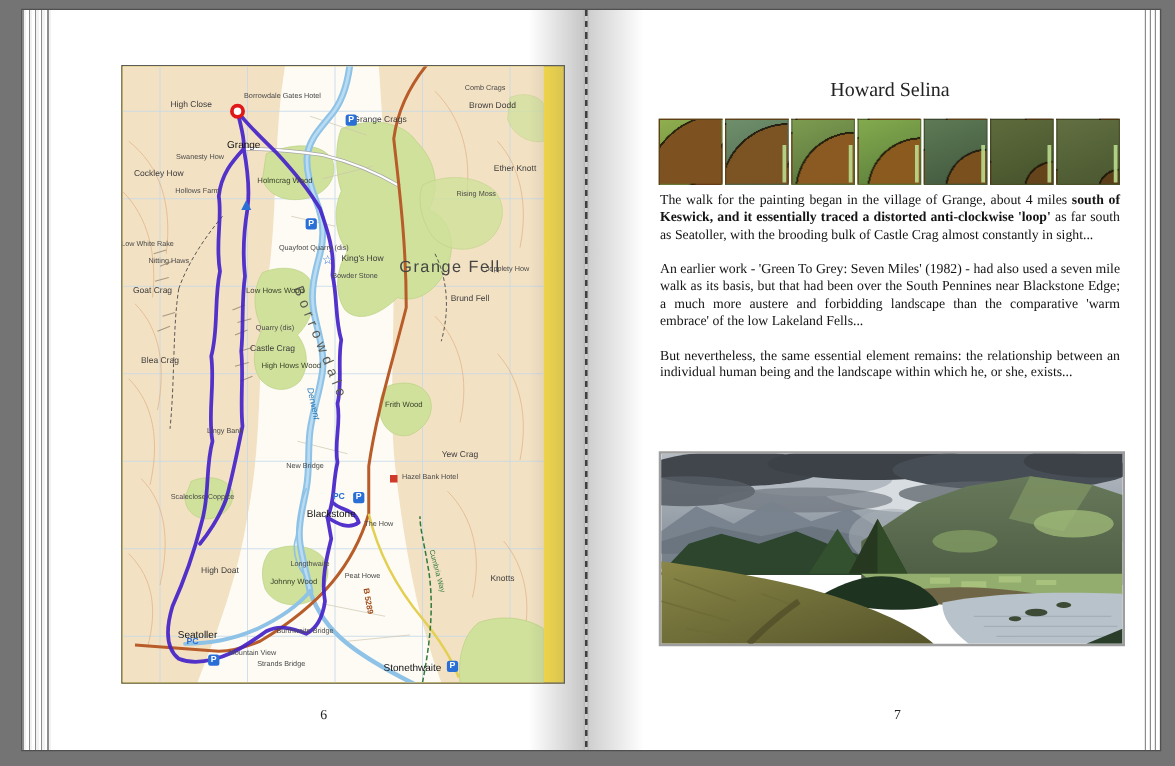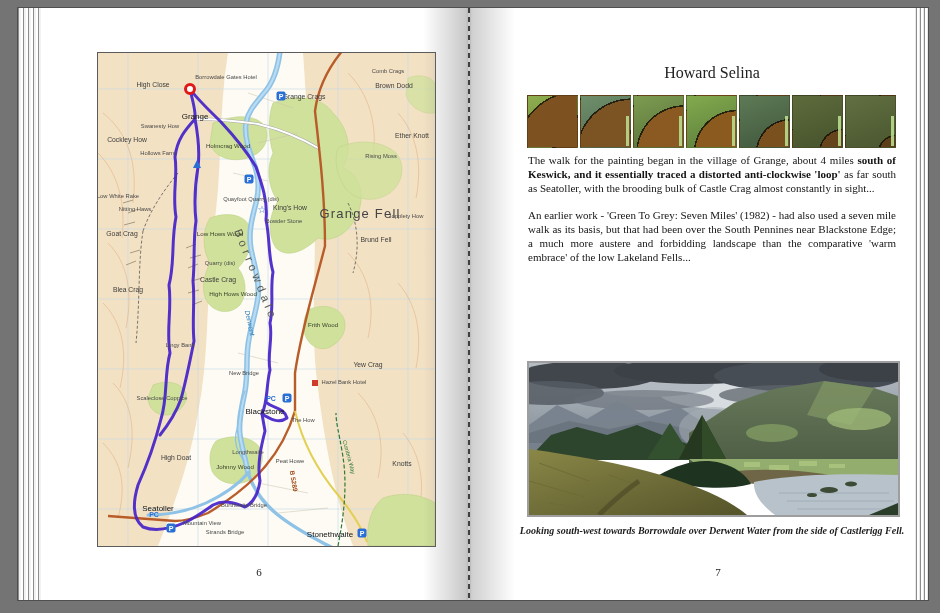--- a/index.html
+++ b/index.html
@@ -15,21 +15,21 @@
   .page{position:absolute;top:0;bottom:0;background:transparent;}
   .page-left{left:24px;width:427px;}
   .page-right{left:451px;width:444px;}
   .spine-shadow{position:absolute;top:0;bottom:0;left:405px;width:92px;pointer-events:none;
      background:linear-gradient(90deg,rgba(255,255,255,0) 0%,rgba(110,110,110,.38) 47%,rgba(70,70,70,.45) 50%,rgba(120,120,120,.35) 53%,rgba(255,255,255,0) 100%);}
   .spine-line{position:absolute;top:0;bottom:0;left:450px;width:2px;
      background:repeating-linear-gradient(180deg,#3f3f3f 0 5px,#cfcfcf 5px 9px);}
 
   
   .map{position:absolute;left:55px;top:44px;width:337px;height:493px;border:1px solid #5b5b5b;
-       background:#fde047;overflow:hidden;}
+       background:#fde047;overflow:hidden;padding-left:16px;}
   .map svg.terrain{position:absolute;left:0;top:0;}
   .map-labels,.map-icons{position:absolute;left:0;top:0;width:100%;height:100%;}
   .mlabel{position:absolute;transform:translate(-50%,-50%);white-space:nowrap;
           font-family:"Liberation Sans",sans-serif;color:#333;}
   .mlabel.v{font-size:8px;color:#111;}
   .mlabel.f{font-size:6.8px;color:#3c3c3c;}
   .mlabel.big{font-size:13px;letter-spacing:1.2px;color:#444;}
   .mlabel.w{font-size:6.2px;color:#39422a;}
   .mlabel.tiny{font-size:5.8px;color:#4a4a4a;}
   .mlabel.water{font-size:7px;font-style:italic;color:#2d7cb8;}
@@ -249,20 +249,21 @@
           <div class="tile" style="background: radial-gradient(circle at 102% 112%, rgb(102, 68, 27) 0px, rgb(102, 68, 27) 30%, rgba(25, 15, 5, 0.85) 30%, rgba(25, 15, 5, 0.85) calc(30% + 1.5px), transparent calc(30% + 1.6px)), linear-gradient(160deg, rgb(93, 107, 60) 0%, rgb(70, 83, 44) 100%);">
             <div class="tile-edge" style="background: rgb(185, 220, 142);"></div>
           </div>
           <div class="tile" style="background: radial-gradient(circle at 102% 112%, rgb(92, 62, 25) 0px, rgb(92, 62, 25) 22%, rgba(25, 15, 5, 0.85) 22%, rgba(25, 15, 5, 0.85) calc(22% + 1.5px), transparent calc(22% + 1.6px)), linear-gradient(160deg, rgb(97, 111, 65) 0%, rgb(74, 87, 48) 100%);">
             <div class="tile-edge" style="background: rgb(185, 220, 142);"></div>
           </div>
         </div>
       <div class="rp-body">
           <p class="body-para"><span>The walk for the painting began in the village of Grange, about 4 miles </span><span class="b">south of Keswick, and it essentially traced a distorted anti-clockwise 'loop' </span><span>as far south as Seatoller, with the brooding bulk of Castle Crag almost constantly in sight...</span></p>
           <p class="body-para"><span>An earlier work - 'Green To Grey: Seven Miles' (1982) - had also used a seven mile walk as its basis, but that had been over the South Pennines near Blackstone Edge; a much more austere and forbidding landscape than the comparative 'warm embrace' of the low Lakeland Fells...</span></p>
+          <p class="body-para"><span>But nevertheless, the same essential element remains: the relationship between an individual human being and the landscape within which he, or she, exists...</span></p>
         </div>
       <div class="photo">
         <svg width="369" height="152" viewBox="0 0 369 152" xmlns="http://www.w3.org/2000/svg">
           <defs>
             <linearGradient id="sky" x1="0" y1="0" x2="0" y2="1">
               <stop offset="0" stop-color="#b6bcc4"></stop>
                 <stop offset="1" stop-color="#8d969f"></stop>
             </linearGradient>
             <linearGradient id="fg" x1="0" y1="0" x2="1" y2="1">
               <stop offset="0" stop-color="#8a8747"></stop>
@@ -317,21 +318,20 @@
             <path d="M10,100 L60,118"></path>
               <path d="M0,118 L55,134"></path>
               <path d="M20,140 L80,150"></path>
               <path d="M80,112 L130,130"></path>
           </g>
           <path d="M70,152 C88,134 100,125 110,118" stroke="#4e4c28" stroke-width="5" fill="none" opacity="0.7"></path>
           <path d="M340,152 L369,140 369,152 Z" fill="#2a3d28"></path>
         </svg>
       </div>
       <div class="caption">
-        <div>Looking south-west towards Borrowdale over Derwent Water from the side of Castlerigg Fell.</div>
       </div>
       <div class="pagenum pr">7</div>
     </div>
 
     <div class="spine-shadow"></div>
     <div class="spine-line"></div>
   </div>
 </div>
 
 </body></html>

